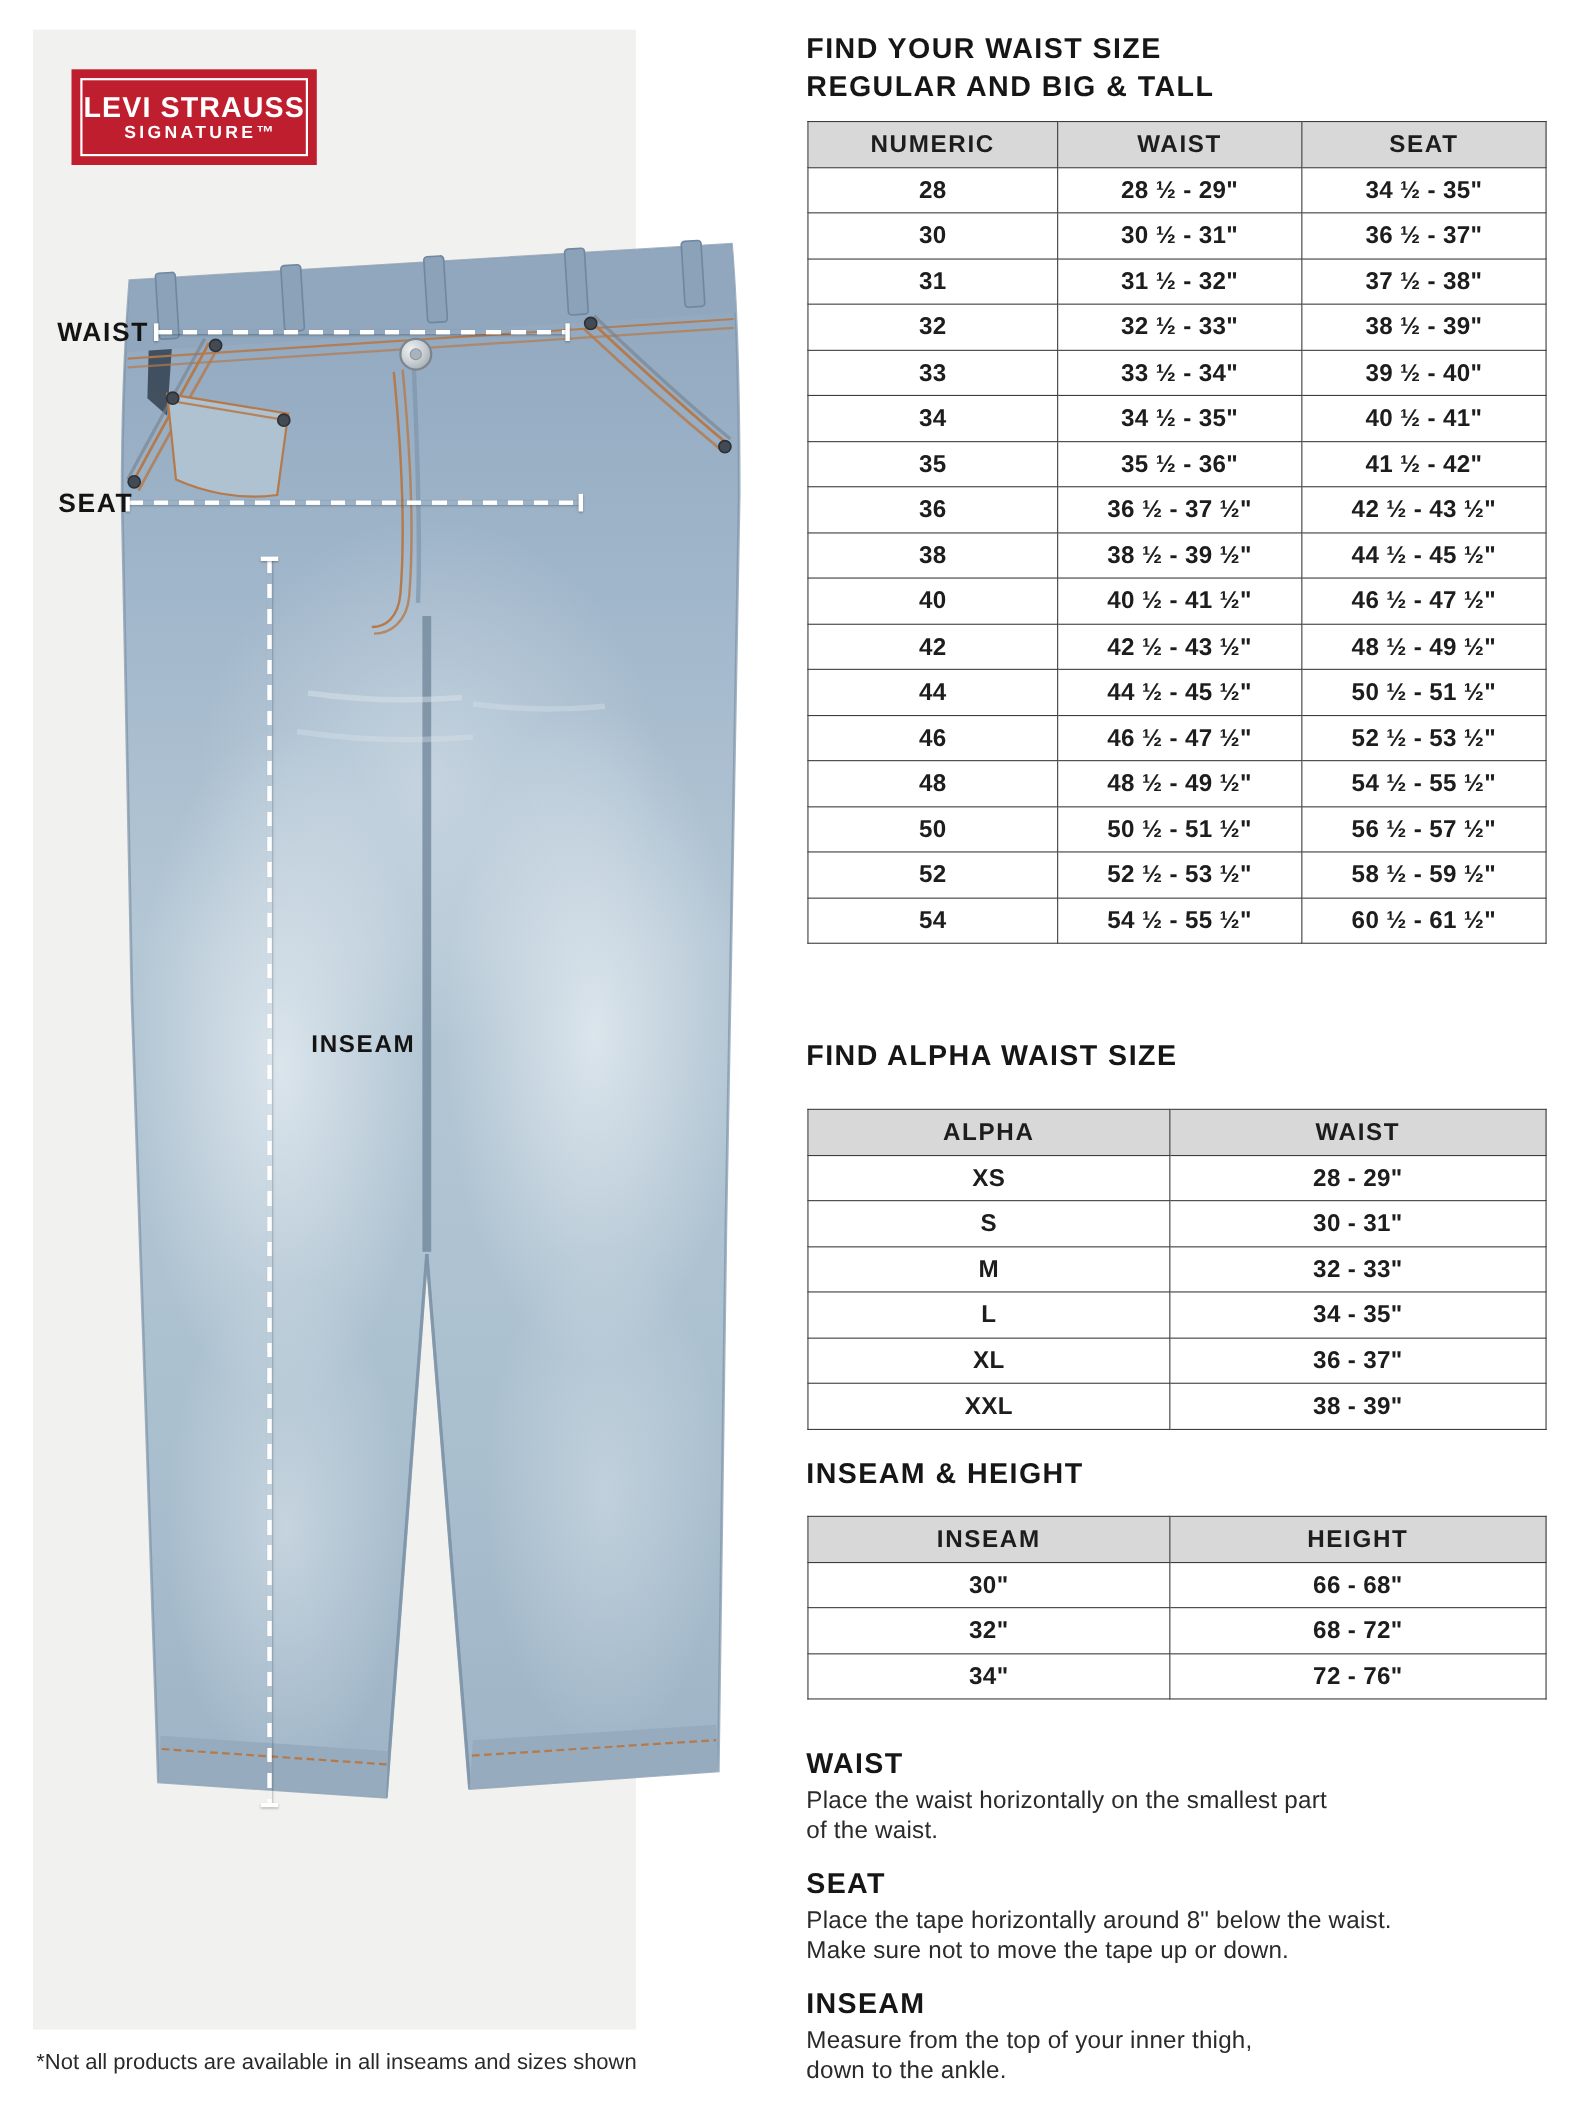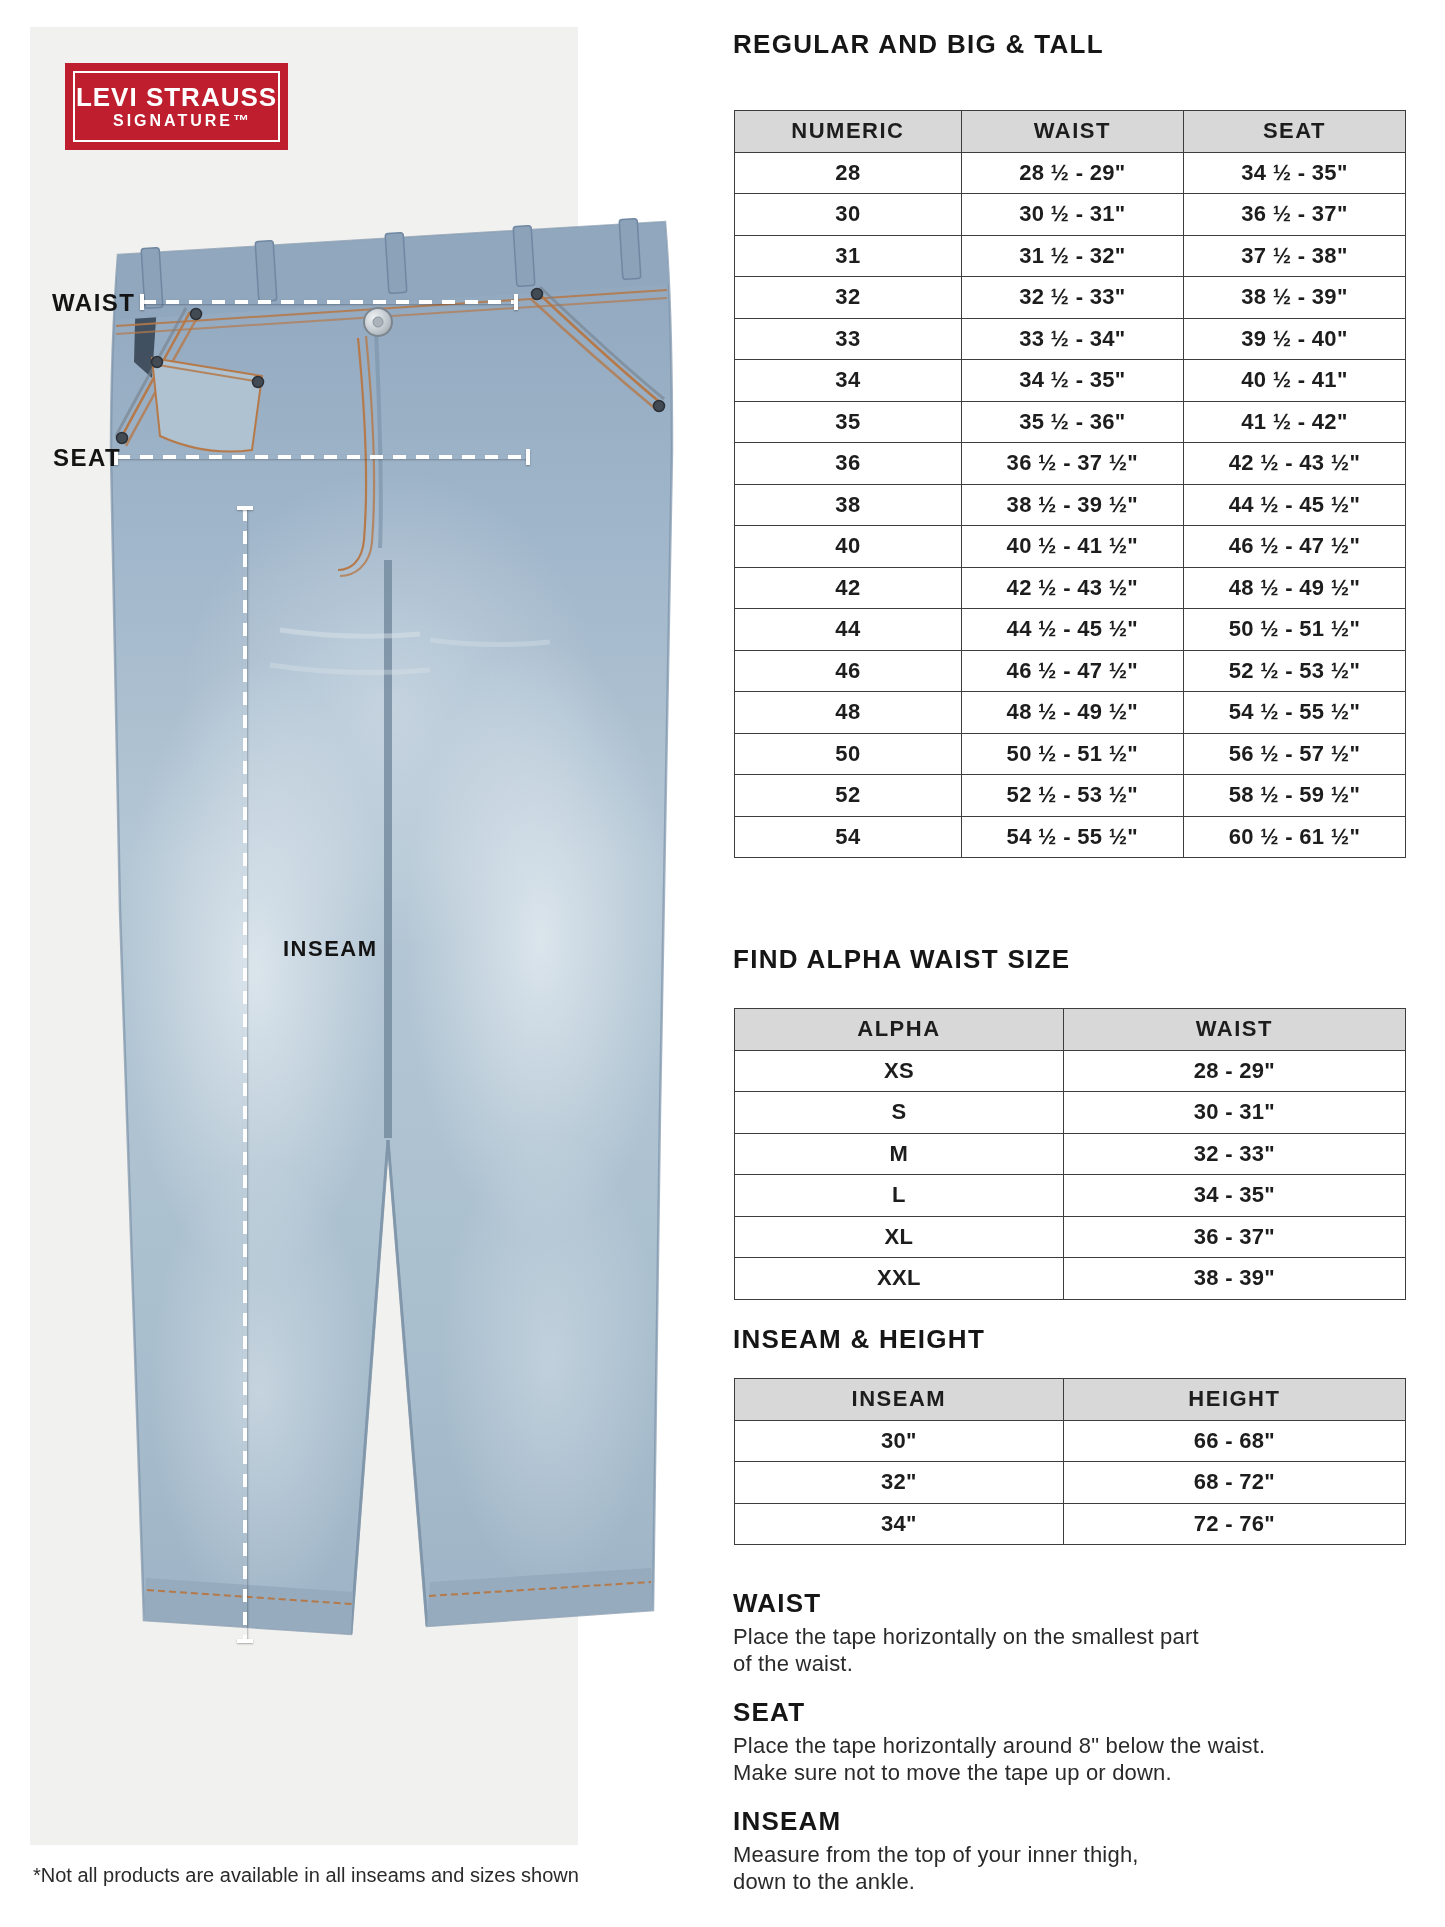--- a/index.html
+++ b/index.html
@@ -177,20 +177,21 @@
 
   <div class="dash-v" style="left:213px;top:481px;height:1134px;"></div>
   <div class="cap-h" style="left:207px;top:479px;"></div>
   <div class="cap-h" style="left:207px;top:1612px;"></div>
   <div class="measure-label" style="left:253px;top:909px;font-size:22px;">INSEAM</div>
 </div>
 
 <div class="footnote">*Not all products are available in all inseams and sizes shown</div>
 
 <div class="col-title" style="top:27px;">
+  <div>FIND YOUR WAIST SIZE</div>
   <div>REGULAR AND BIG &amp; TALL</div>
 </div>
 
 <table class="size-table" id="numeric-table" style="top:110px;">
   <colgroup>
       <col>
       <col>
       <col>
     </colgroup>
 <thead>
@@ -354,21 +355,21 @@
       </tr>
       <tr>
         <td>34"</td>
         <td>72 - 76"</td>
       </tr>
     </tbody>
   </table>
 
 <div class="guide-heading" style="top:1588px;">WAIST</div>
 <div class="guide-body" style="top:1623px;">
-  <div>Place the tape horizontally on the smallest part</div>
+  <div>Place the waist horizontally on the smallest part</div>
   <div>of the waist.</div>
 </div>
 
 <div class="guide-heading" style="top:1697px;">SEAT</div>
 <div class="guide-body" style="top:1732px;">
   <div>Place the tape horizontally around 8" below the waist.</div>
   <div>Make sure not to move the tape up or down.</div>
 </div>
 
 <div class="guide-heading" style="top:1806px;">INSEAM</div>

